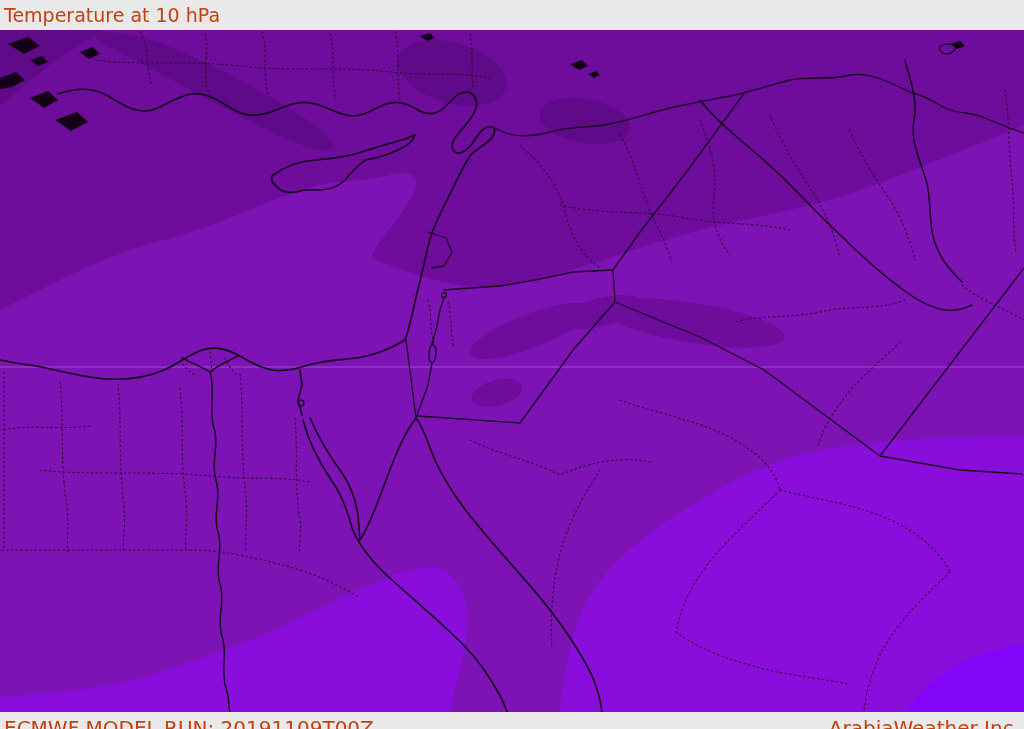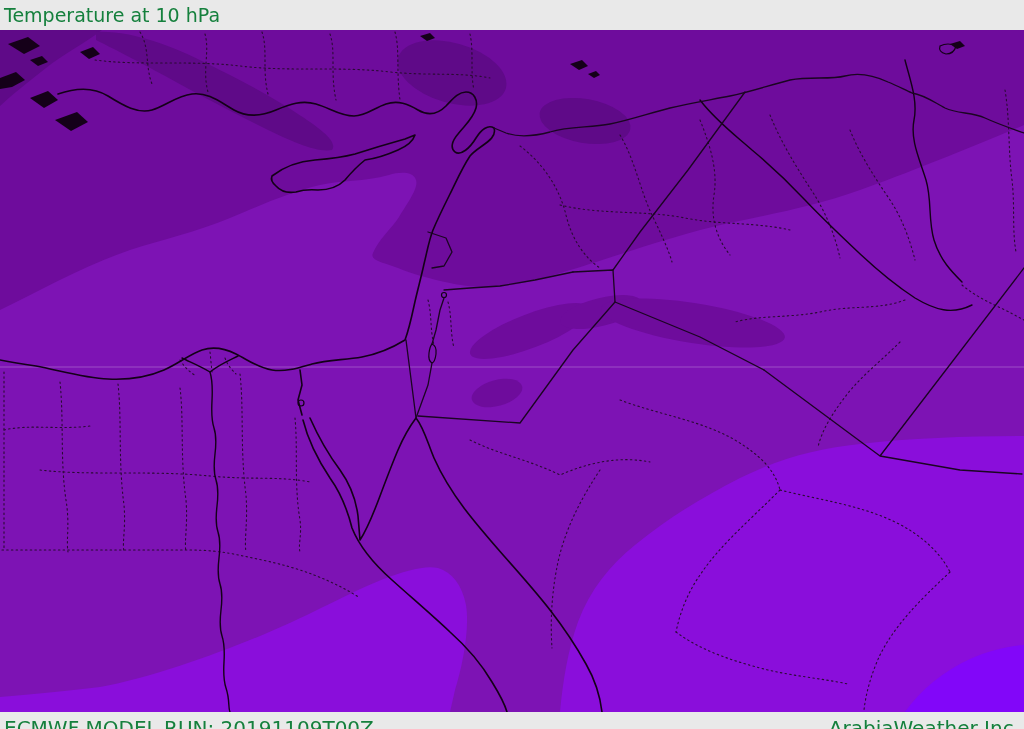--- a/index.html
+++ b/index.html
@@ -1,18 +1,18 @@
 <!DOCTYPE html>
 <html><head>
 <meta charset="utf-8">
 <style>
   html,body{margin:0;padding:0;background:#fff;}
   .screen{position:relative;width:1024px;height:729px;overflow:hidden;
           font-family:"DejaVu Sans","Liberation Sans",sans-serif;}
-  .bar{box-sizing:border-box;width:1024px;background:#e9e9e9;color:#15803d;
+  .bar{box-sizing:border-box;width:1024px;background:#e9e9e9;color:#c2410c;
        display:flex;justify-content:space-between;align-items:center;
        padding:0 4px;}
   .bar.top{height:30px;font-size:19px;}
   .bar.bottom{height:31px;font-size:20px;}
   .bar span{white-space:nowrap;}
   .mapwrap{width:1024px;height:682px;line-height:0;}
   svg{display:block;}
   .coast{fill:none;stroke-width:1.6;stroke-linecap:round;stroke-linejoin:round;}
   .border{fill:none;stroke-width:1.3;stroke-linecap:round;stroke-linejoin:round;}
   .river{fill:none;stroke-width:1.4;stroke-linecap:round;}

